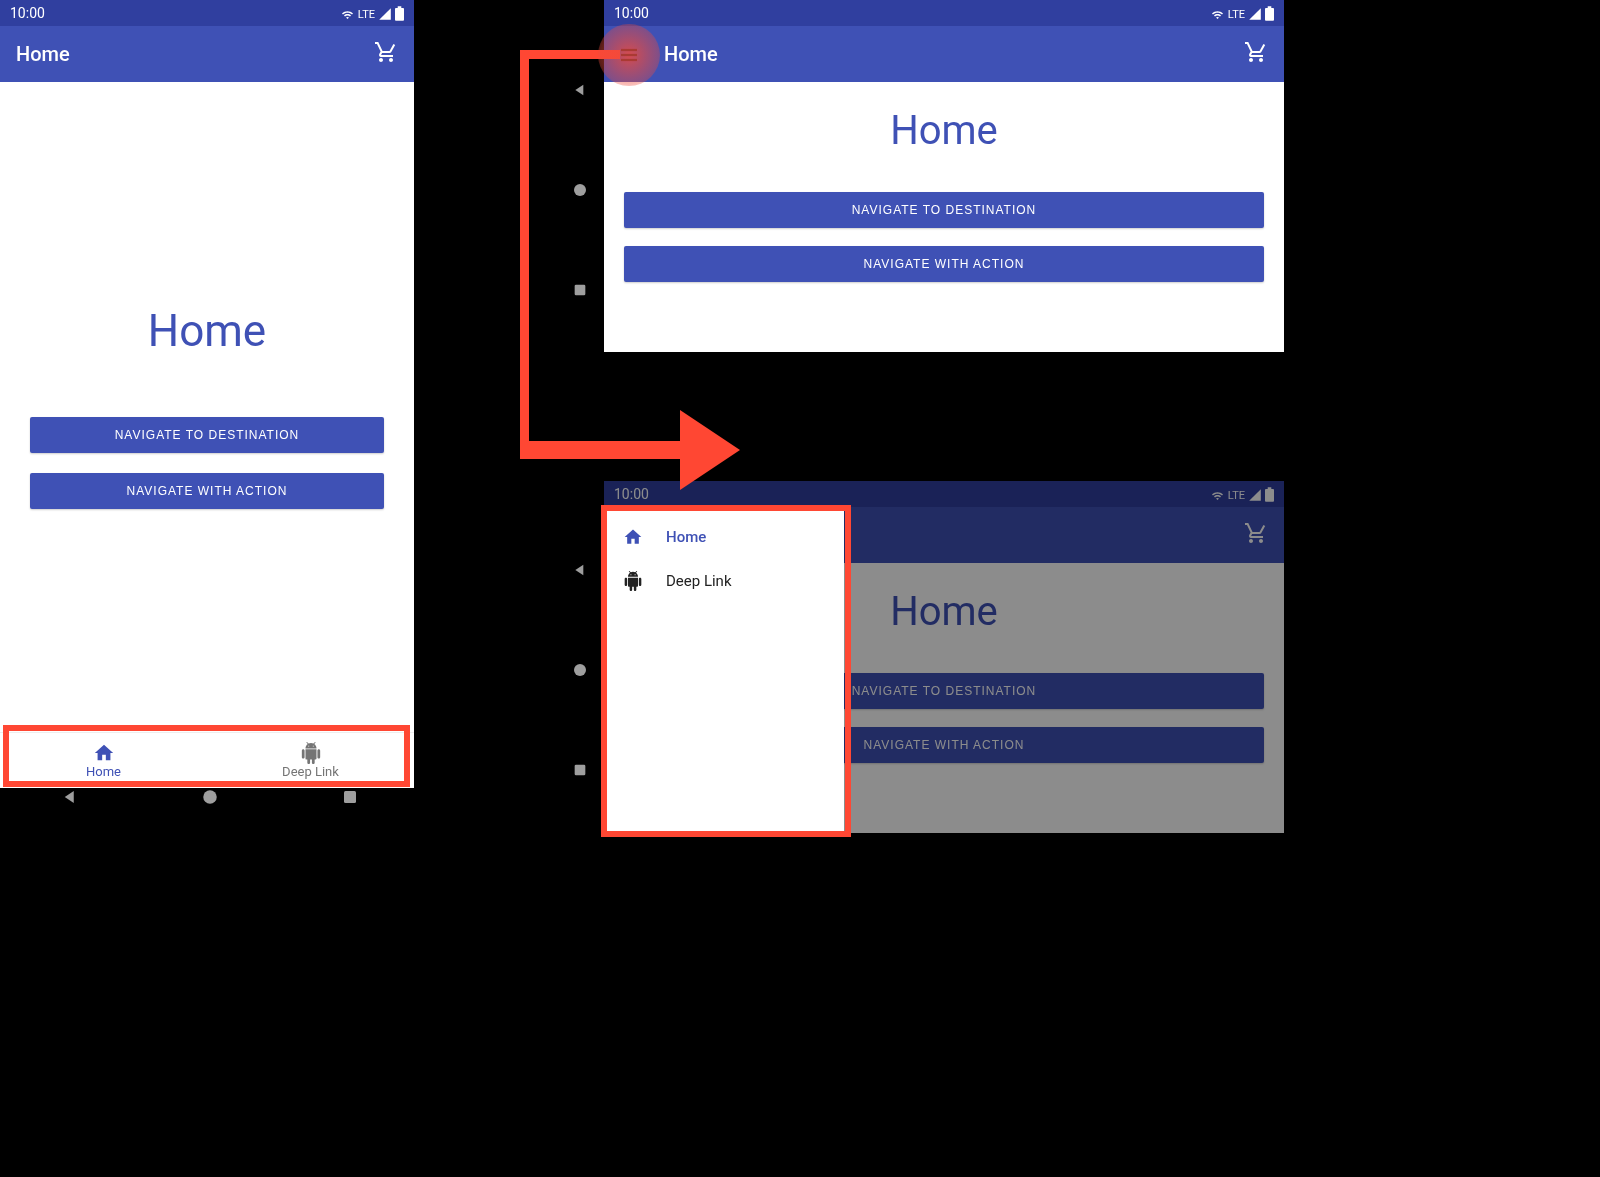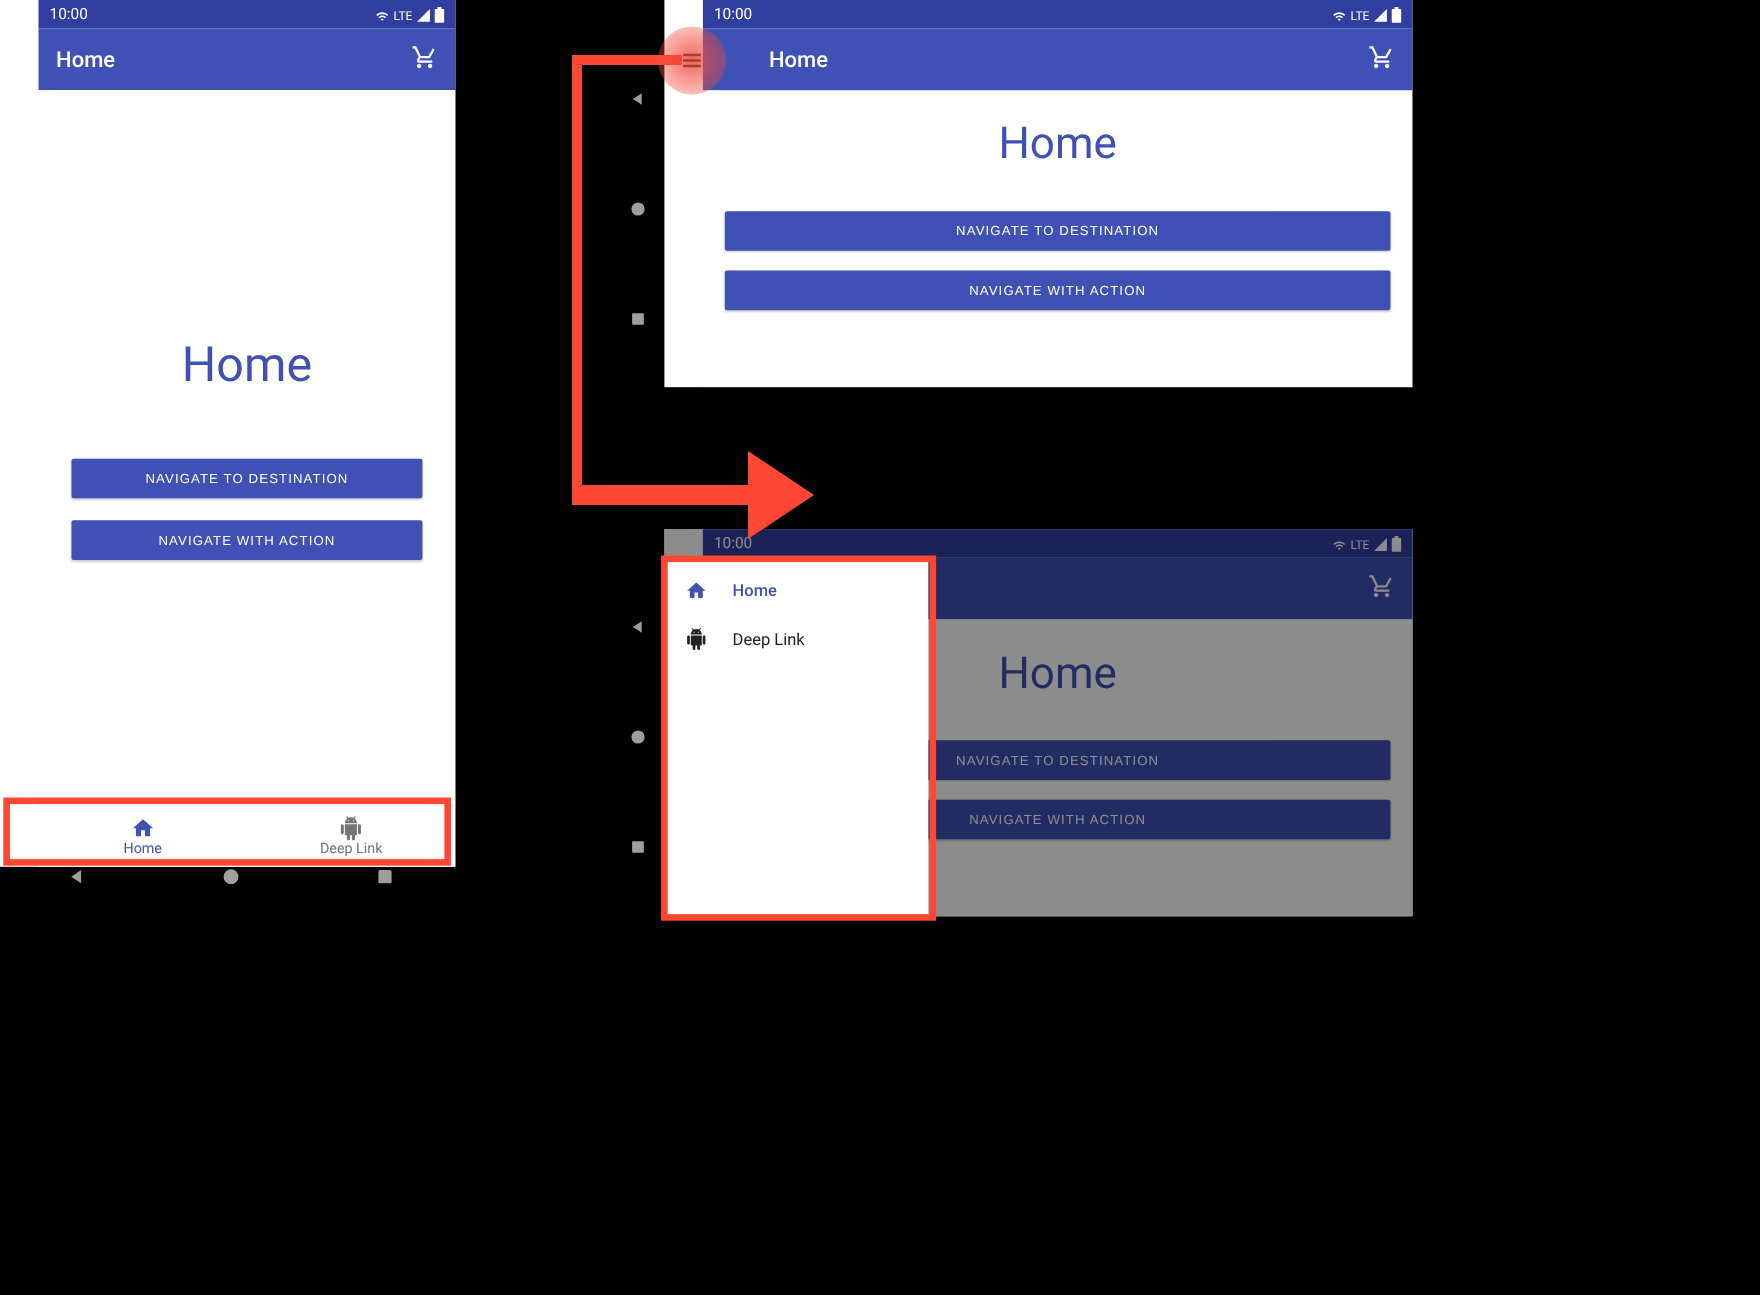--- a/index.html
+++ b/index.html
@@ -12,21 +12,20 @@
     overflow: hidden;
   }
 
   
   .device {
     position: absolute;
     background: #fff;
     overflow: hidden;
     display: flex;
     flex-direction: column;
-    padding-left: 35px;
   }
   .statusbar {
     height: 26px;
     background: #303f9f;
     color: #fff;
     display: flex;
     align-items: center;
     padding: 0 10px;
     font-size: 14px;
   }

